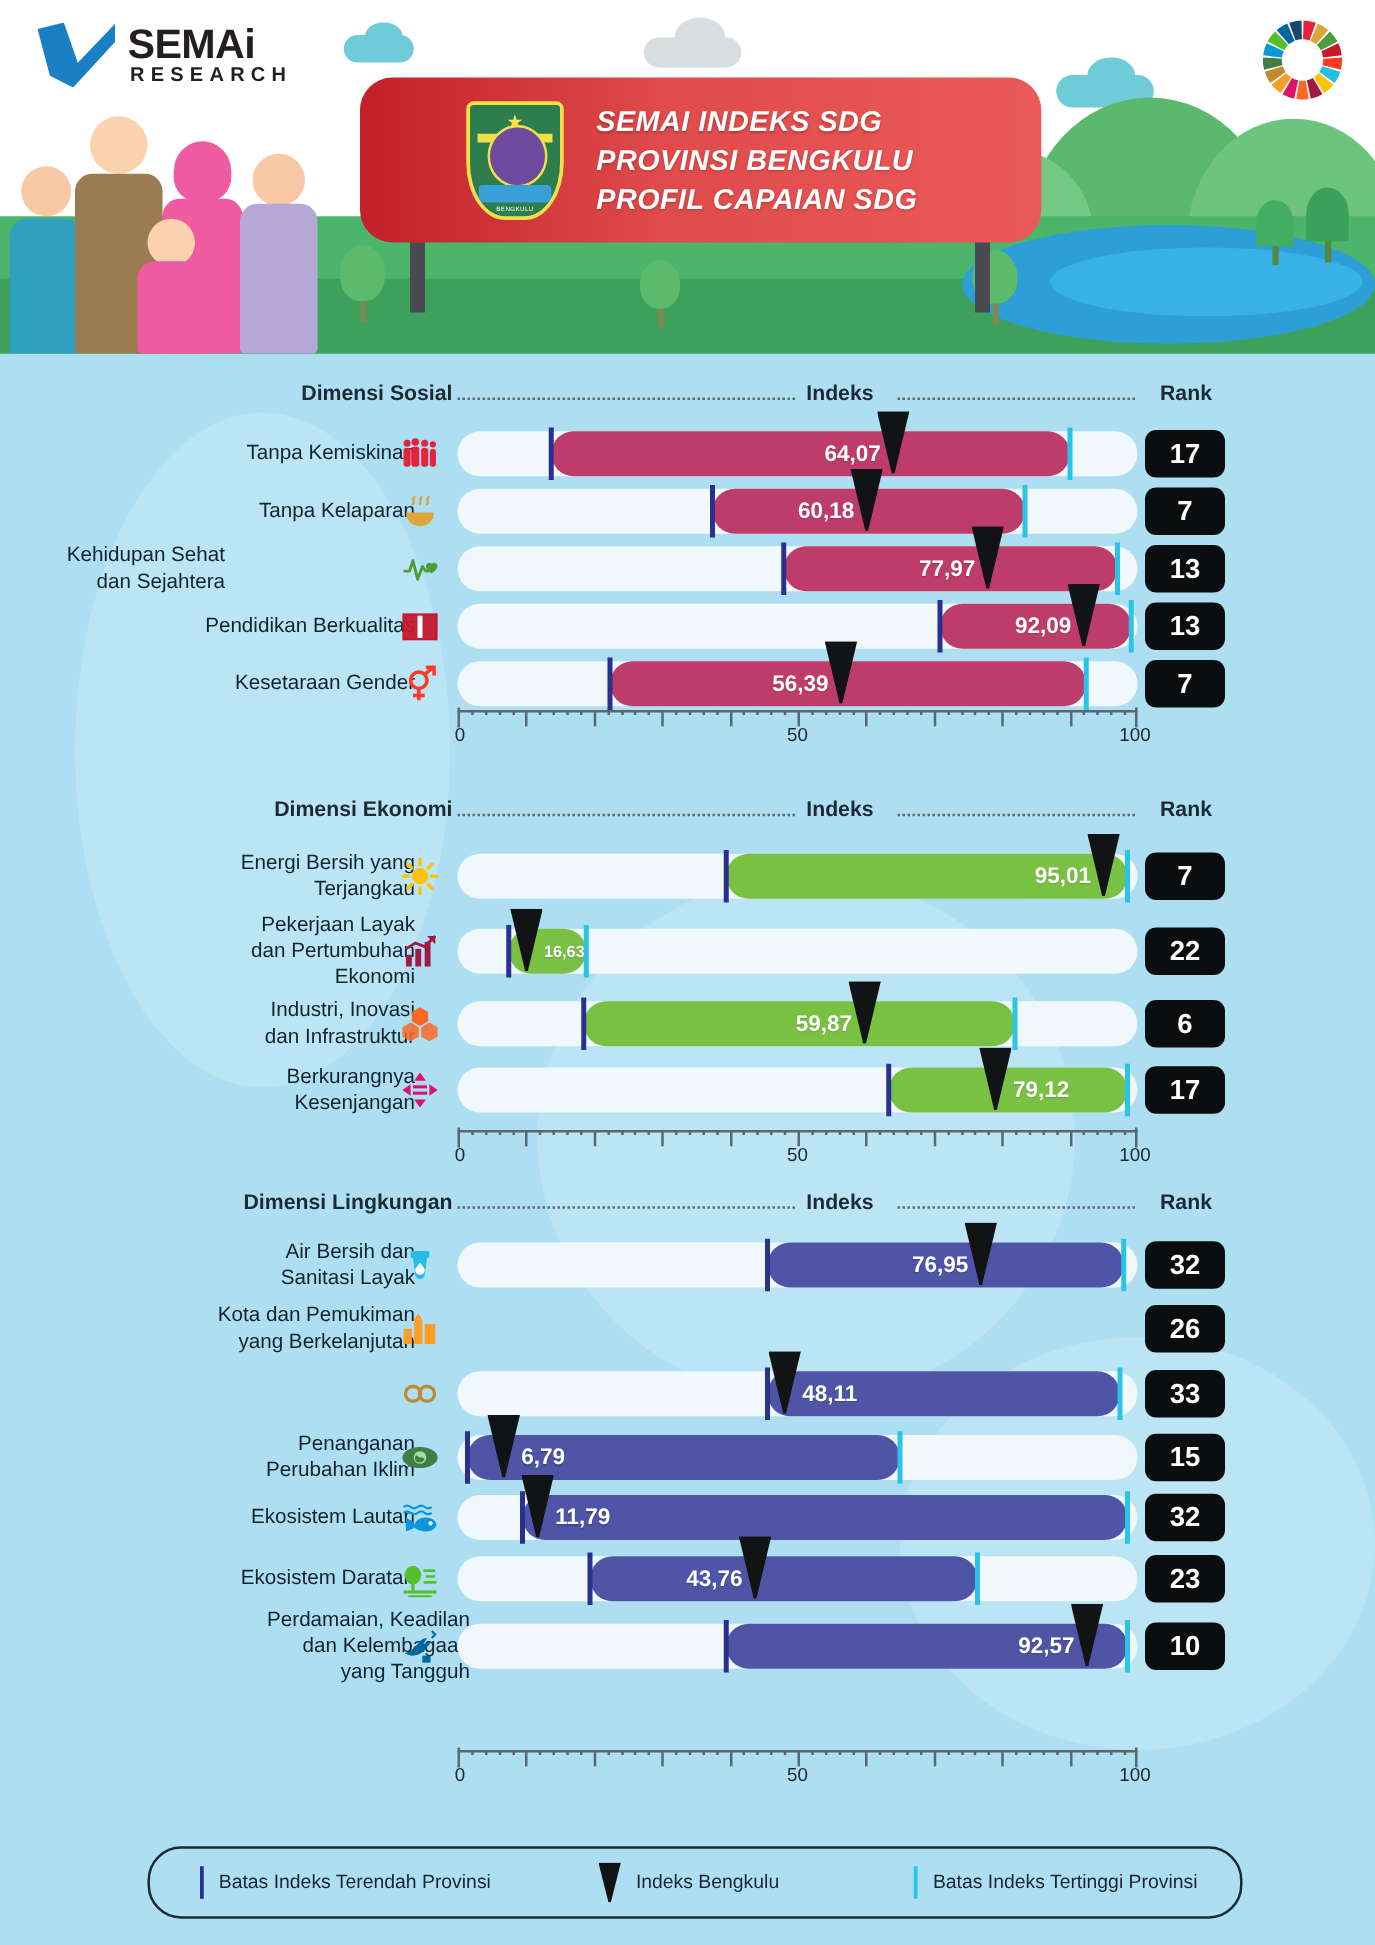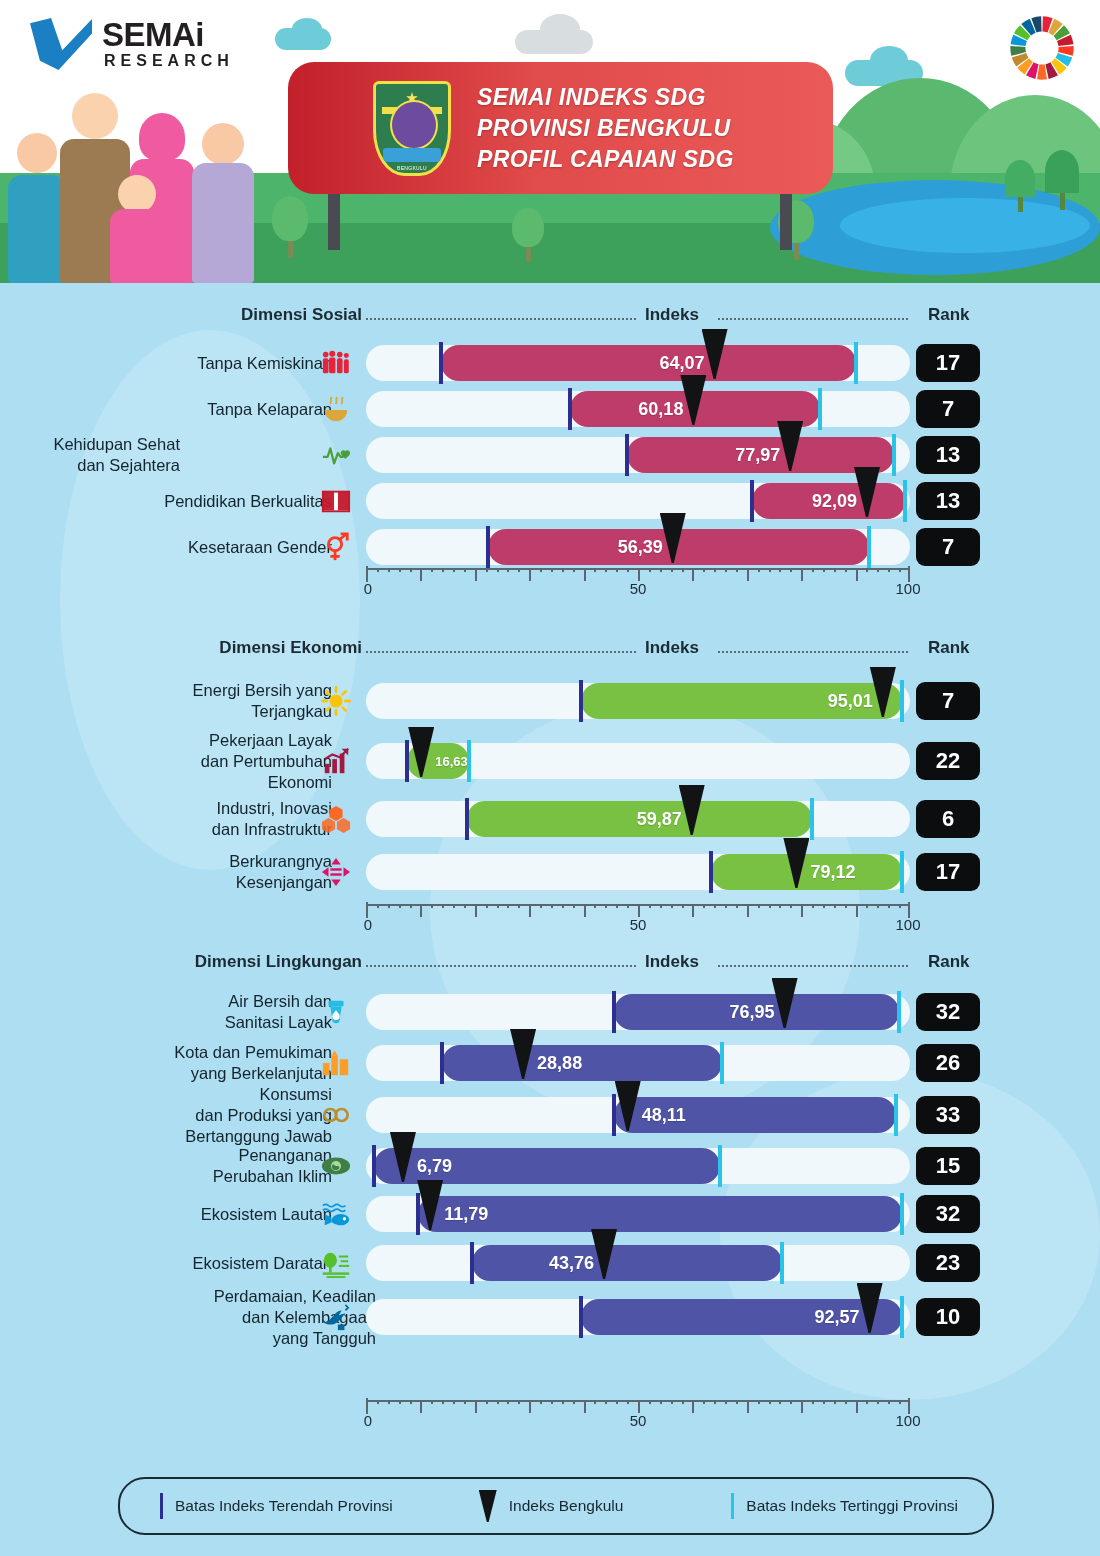--- a/index.html
+++ b/index.html
@@ -638,33 +638,23 @@
        <div class="row-icon">
           <svg width="30" height="30" viewBox="0 0 32 32">
             <g fill="#fd9d24">
       <rect x="2" y="16" width="7" height="13"></rect>
               <rect x="11" y="8" width="7" height="21"></rect>
       <rect x="20" y="12" width="9" height="17"></rect>
       <polygon points="11,8 14.5,3 18,8"></polygon>
             </g>
           </svg>
         </div>
-       <div class="track">
-          <div class="fill" style="left:76.16000000000003px;width:280.1599999999999px;background:#4f54a6;"></div>
-          <div class="val" style="left:171.10720000000003px;">28,88</div>
-          <div class="mark-lo" style="left:74.16000000000003px;"></div>
-          <div class="mark-hi" style="left:354.31999999999994px;"></div>
-          <div class="pointer" style="left:144.10720000000003px;"></div>
-       </div>
        <div class="rankbox">26</div>
       </div>
       <div class="row" style="position: absolute; left: 0px; width: 1100px; top: 136px; height: 54px;">
-        <div class="row-label">Konsumsi
-dan Produksi yang
-Bertanggung Jawab</div>
        <div class="row-icon">
           <svg width="30" height="30" viewBox="0 0 32 32">
             <g fill="none" stroke="#bf8b2e" stroke-width="2.8">
       <circle cx="10" cy="16" r="6.4"></circle>
               <circle cx="22" cy="16" r="6.4"></circle>
             </g>
           </svg>
         </div>
        <div class="track">
           <div class="fill" style="left:247.51999999999998px;width:282.88px;background:#4f54a6;"></div>

